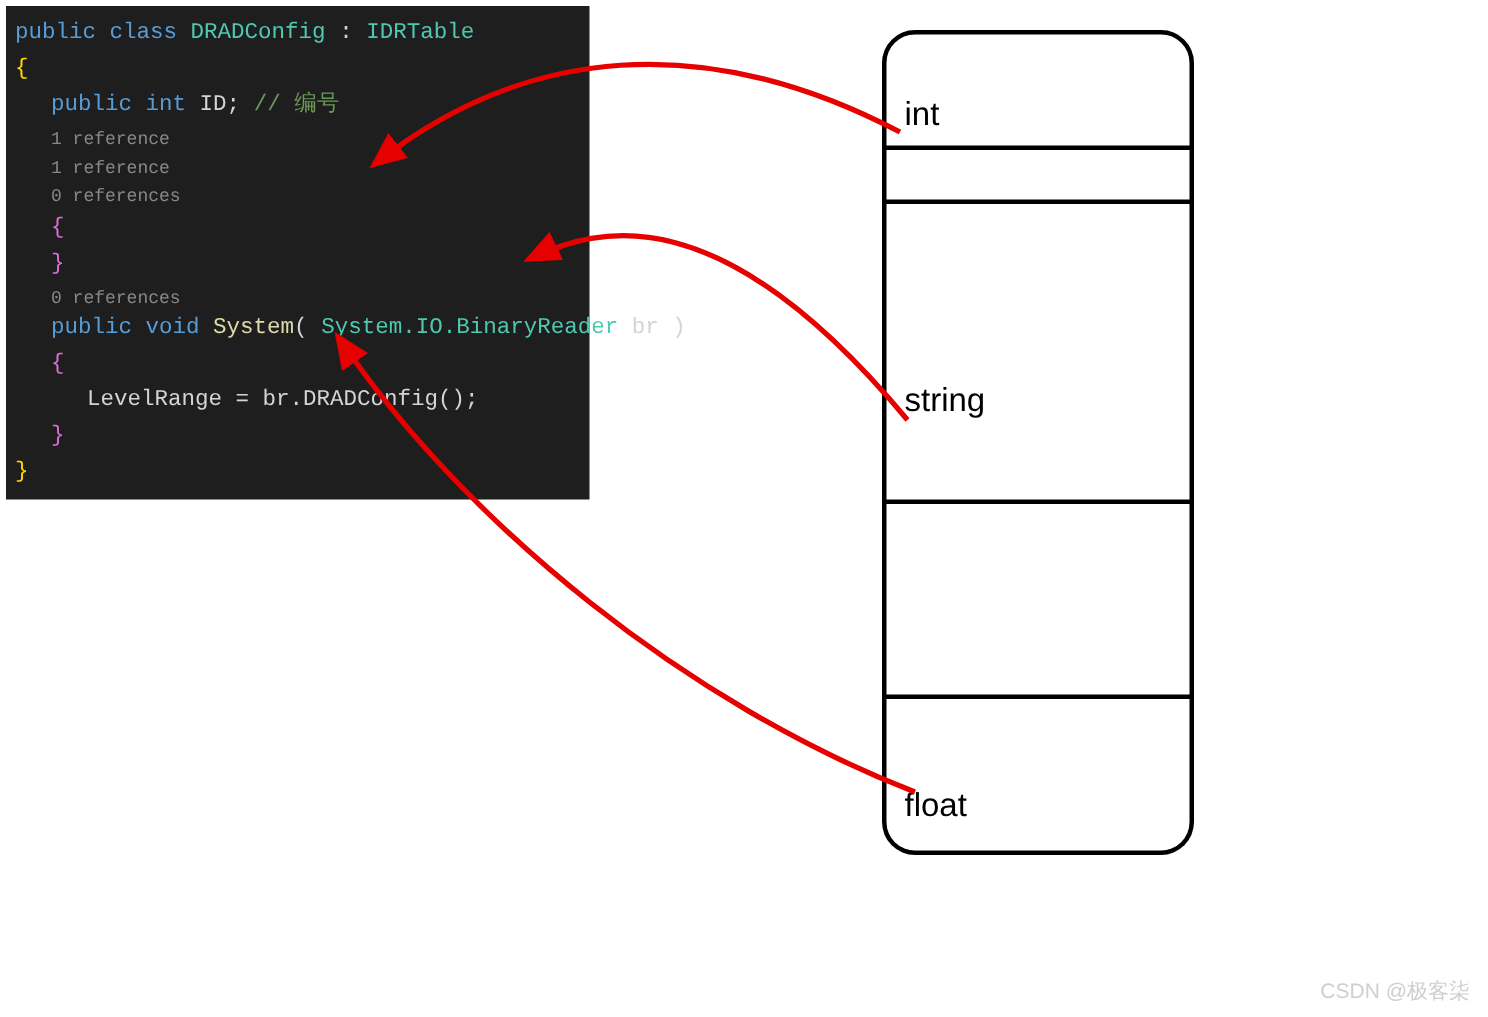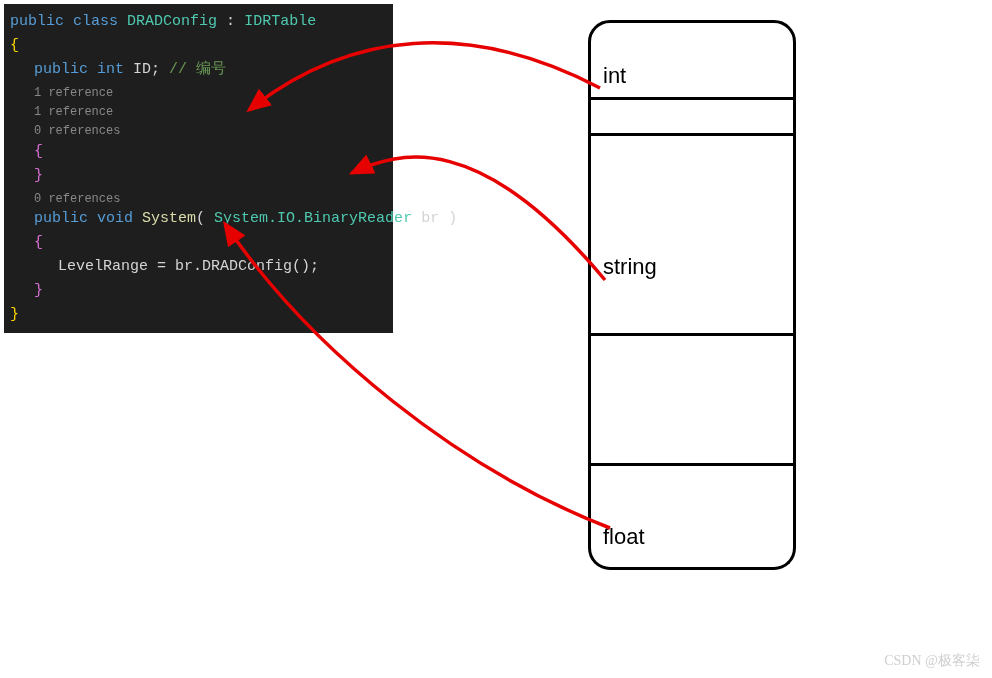--- a/index.html
+++ b/index.html
@@ -81,21 +81,21 @@
     width: 992px;
     height: 678px;
     pointer-events: none;
   }
 
   .watermark {
     position: absolute;
     right: 12px;
     bottom: 8px;
     color: #cfcfcf;
-    font-family: Liberation Serif, serif;
+    font-family: Liberation Sans, sans-serif;
     font-size: 14px;
   }
 </style>
 </head>
 <body>
 
 <div class="code-panel">
   <div class="line"><span class="kw">public</span> <span class="kw">class</span> <span class="type">DRADConfig</span> <span class="punct">:</span> <span class="type">IDRTable</span></div>
   <div class="line"><span class="yellow-brace">{</span></div>
 

